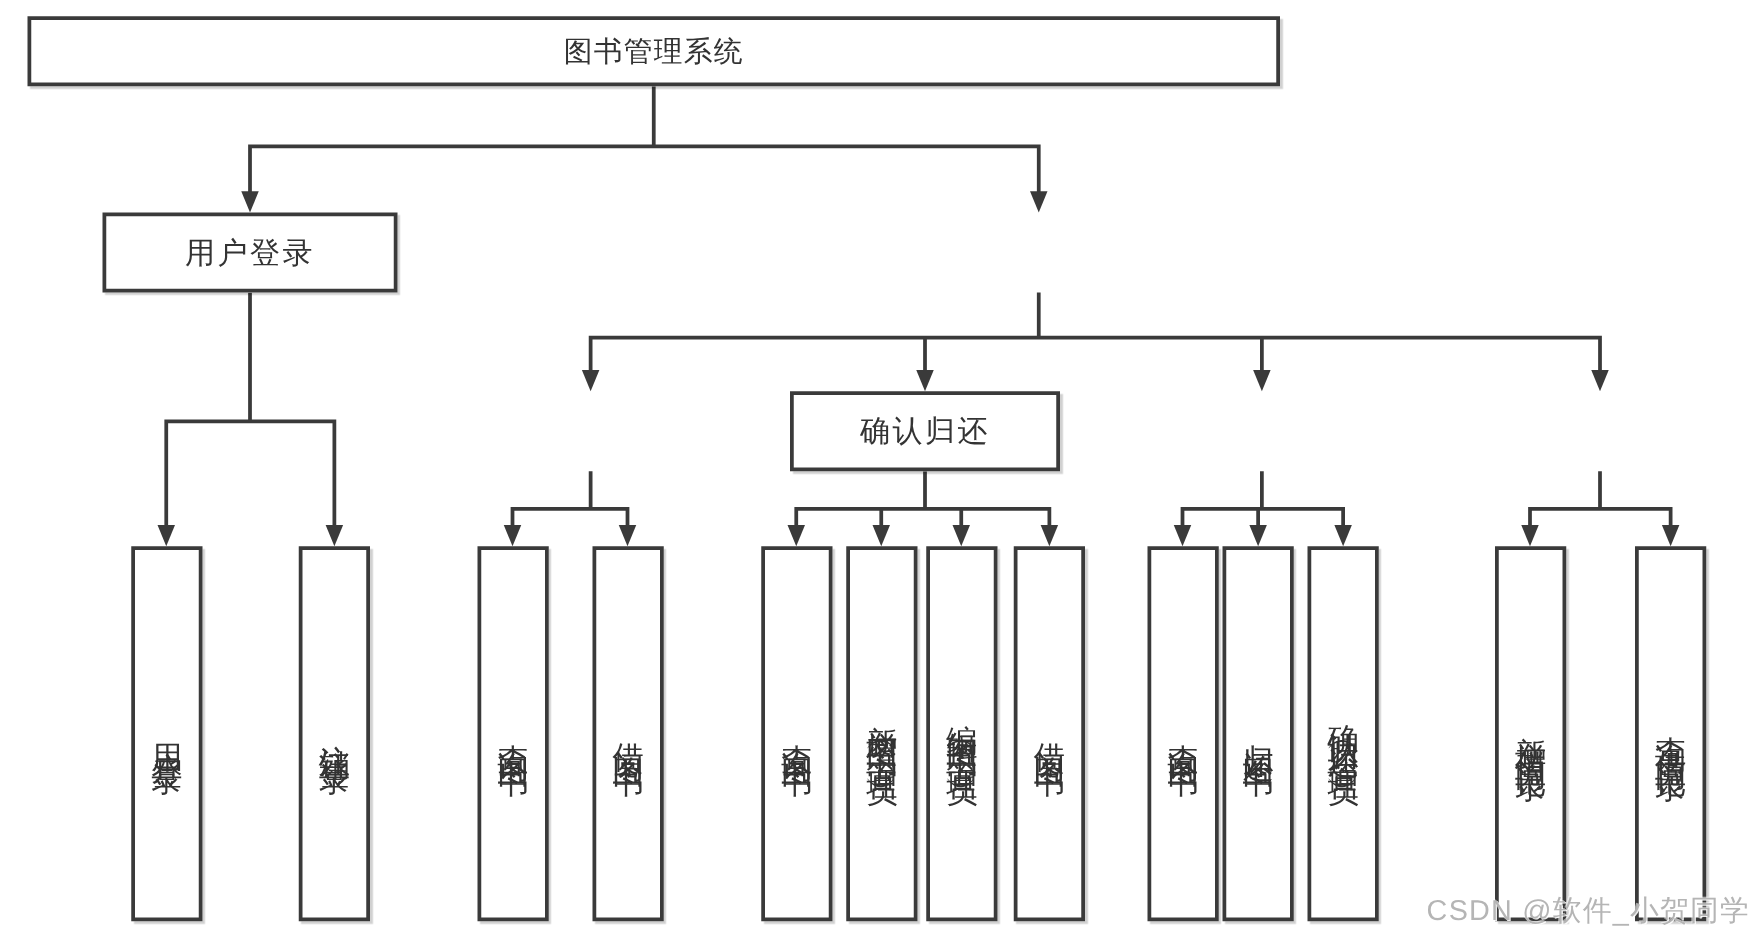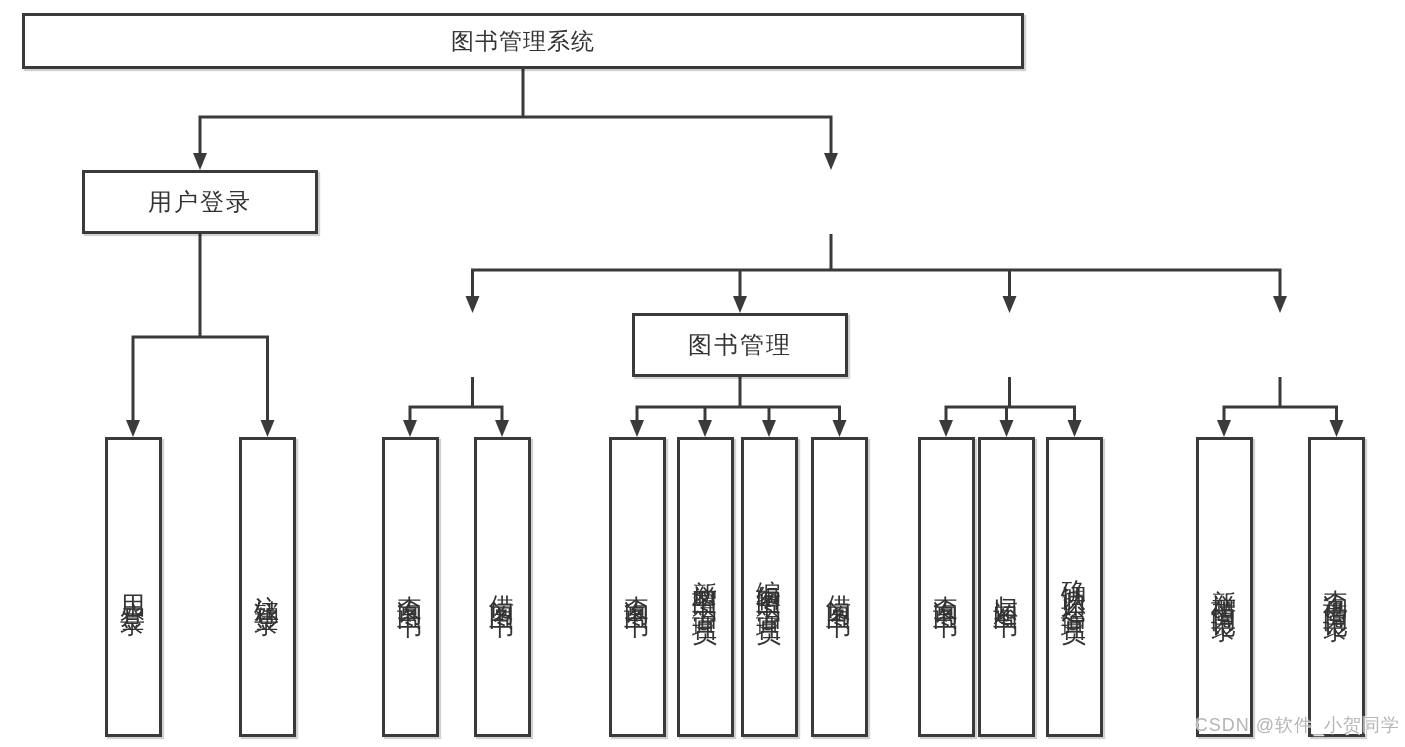--- a/index.html
+++ b/index.html
@@ -24,21 +24,21 @@
   }
   .h{font-size:24px; letter-spacing:2px;}
   .root-node{font-size:23px; letter-spacing:1px;}
   .v{
     writing-mode:vertical-rl; text-orientation:mixed;
     font-size:25px; letter-spacing:6px; white-space:normal;
   }
   .leaf{top:437px; width:57px; height:300px;}
   .watermark{
     position:absolute; top:713px; right:5px; z-index:5;
-    font-size:18px; letter-spacing:1px;
+    font-size:23px; letter-spacing:1px;
     color:var(--watermark);
     text-shadow:1px 1px 0 rgba(255,255,255,0.9), -1px -1px 0 rgba(255,255,255,0.55);
   }
 </style>
 </head>
 <body>
 
 <div class="stage">
 
   <svg class="wires" width="1405" height="747" viewBox="0 0 1405 747">
@@ -81,21 +81,21 @@
       <path d="M1280 377 V407 M1224 422 V407 H1336.5 V422"></path>
       <polygon points="1217,420 1231,420 1224,437"></polygon>
       <polygon points="1329.5,420 1343.5,420 1336.5,437"></polygon>
     </g>
   </svg>
 
   <div class="node h root-node" style="left:22px;top:13px;width:1002px;height:56px">图书管理系统</div>
 
   <div class="node h" style="left:82px;top:170px;width:236px;height:64px">用户登录</div>
 
-  <div class="node h" style="left:632px;top:313px;width:216px;height:64px">图书管理</div>
+  <div class="node h" style="left:632px;top:313px;width:216px;height:64px">确认归还</div>
 
   <div class="node v leaf" style="left:105px">用户登录</div>
   <div class="node v leaf" style="left:239px">注销登录</div>
 
   <div class="node v leaf" style="left:382px">查询图书</div>
   <div class="node v leaf" style="left:474px">借阅图书</div>
 
   <div class="node v leaf" style="left:609px">查询图书</div>
   <div class="node v leaf" style="left:677px">新增图书（管理员）</div>
   <div class="node v leaf" style="left:741px">编辑图书（管理员）</div>

